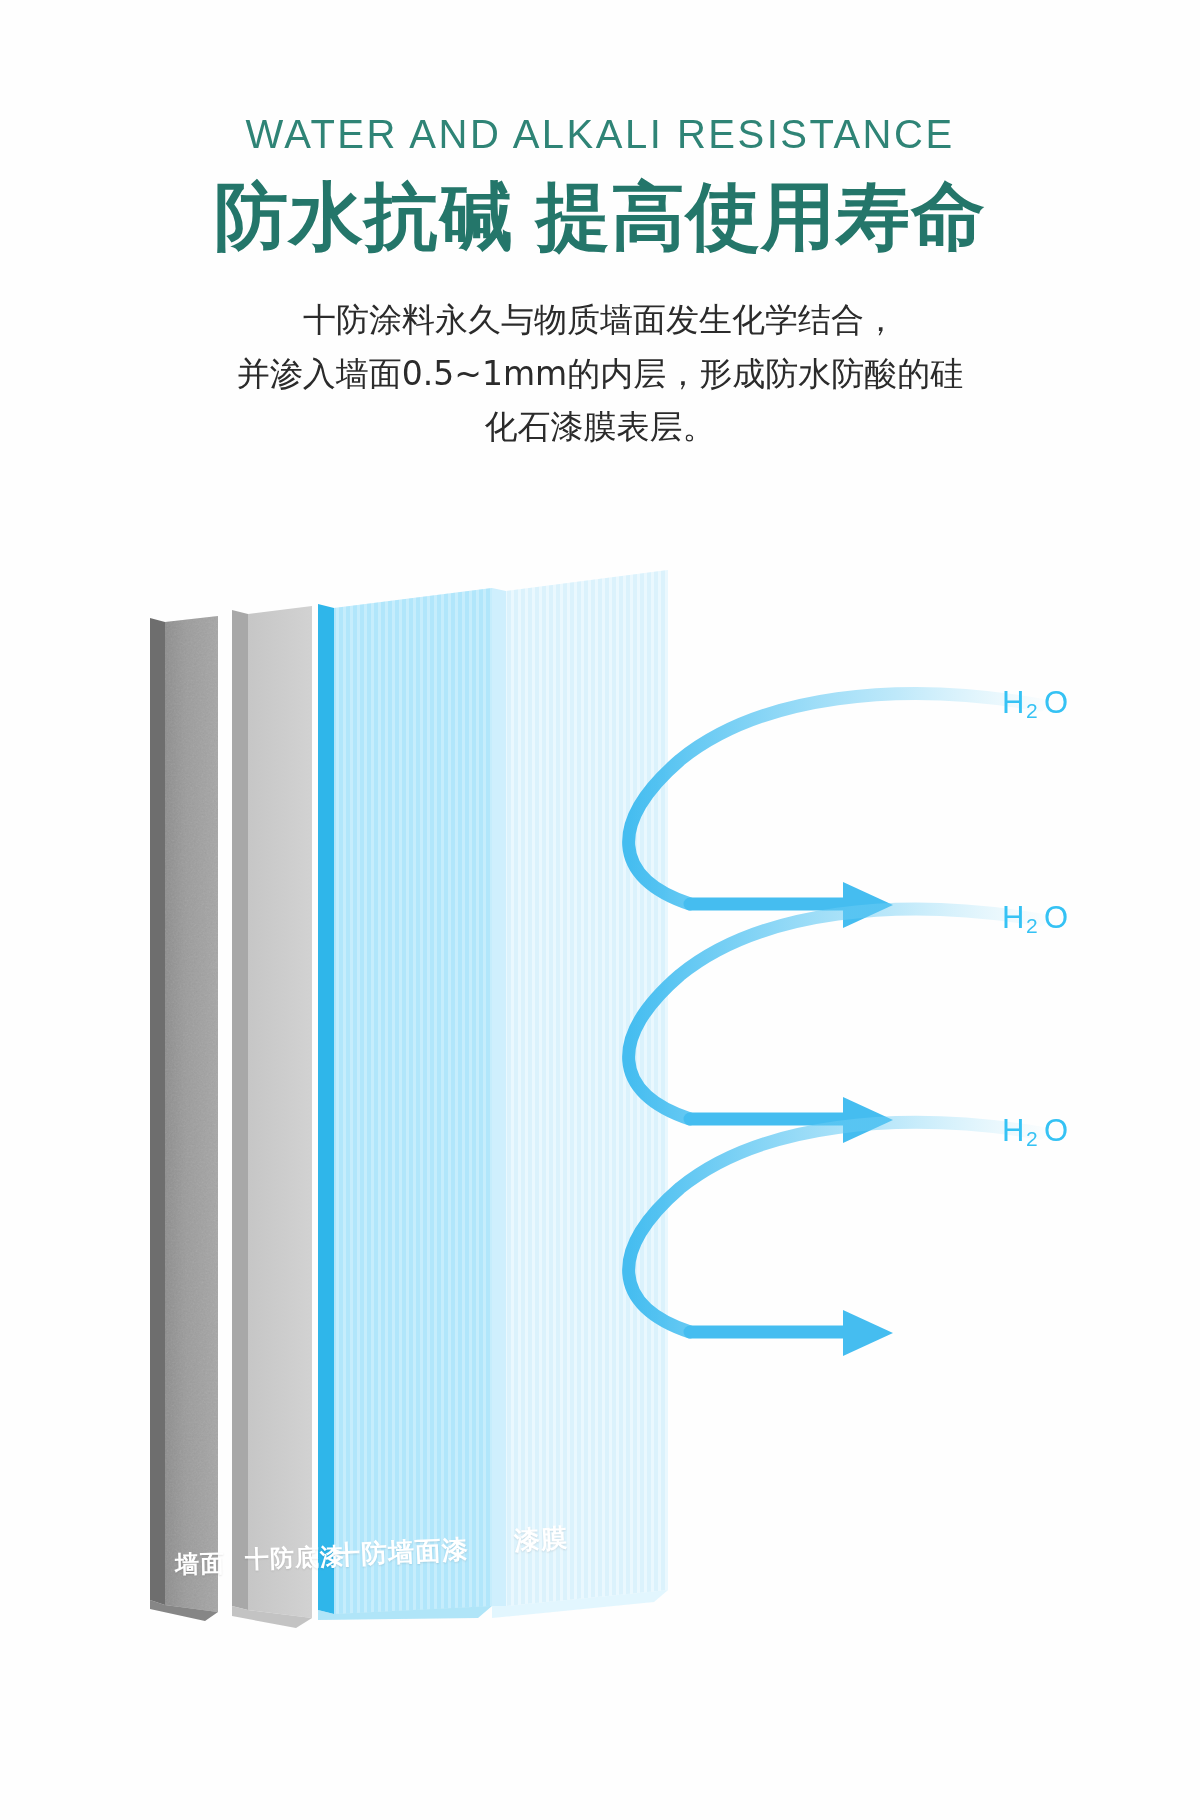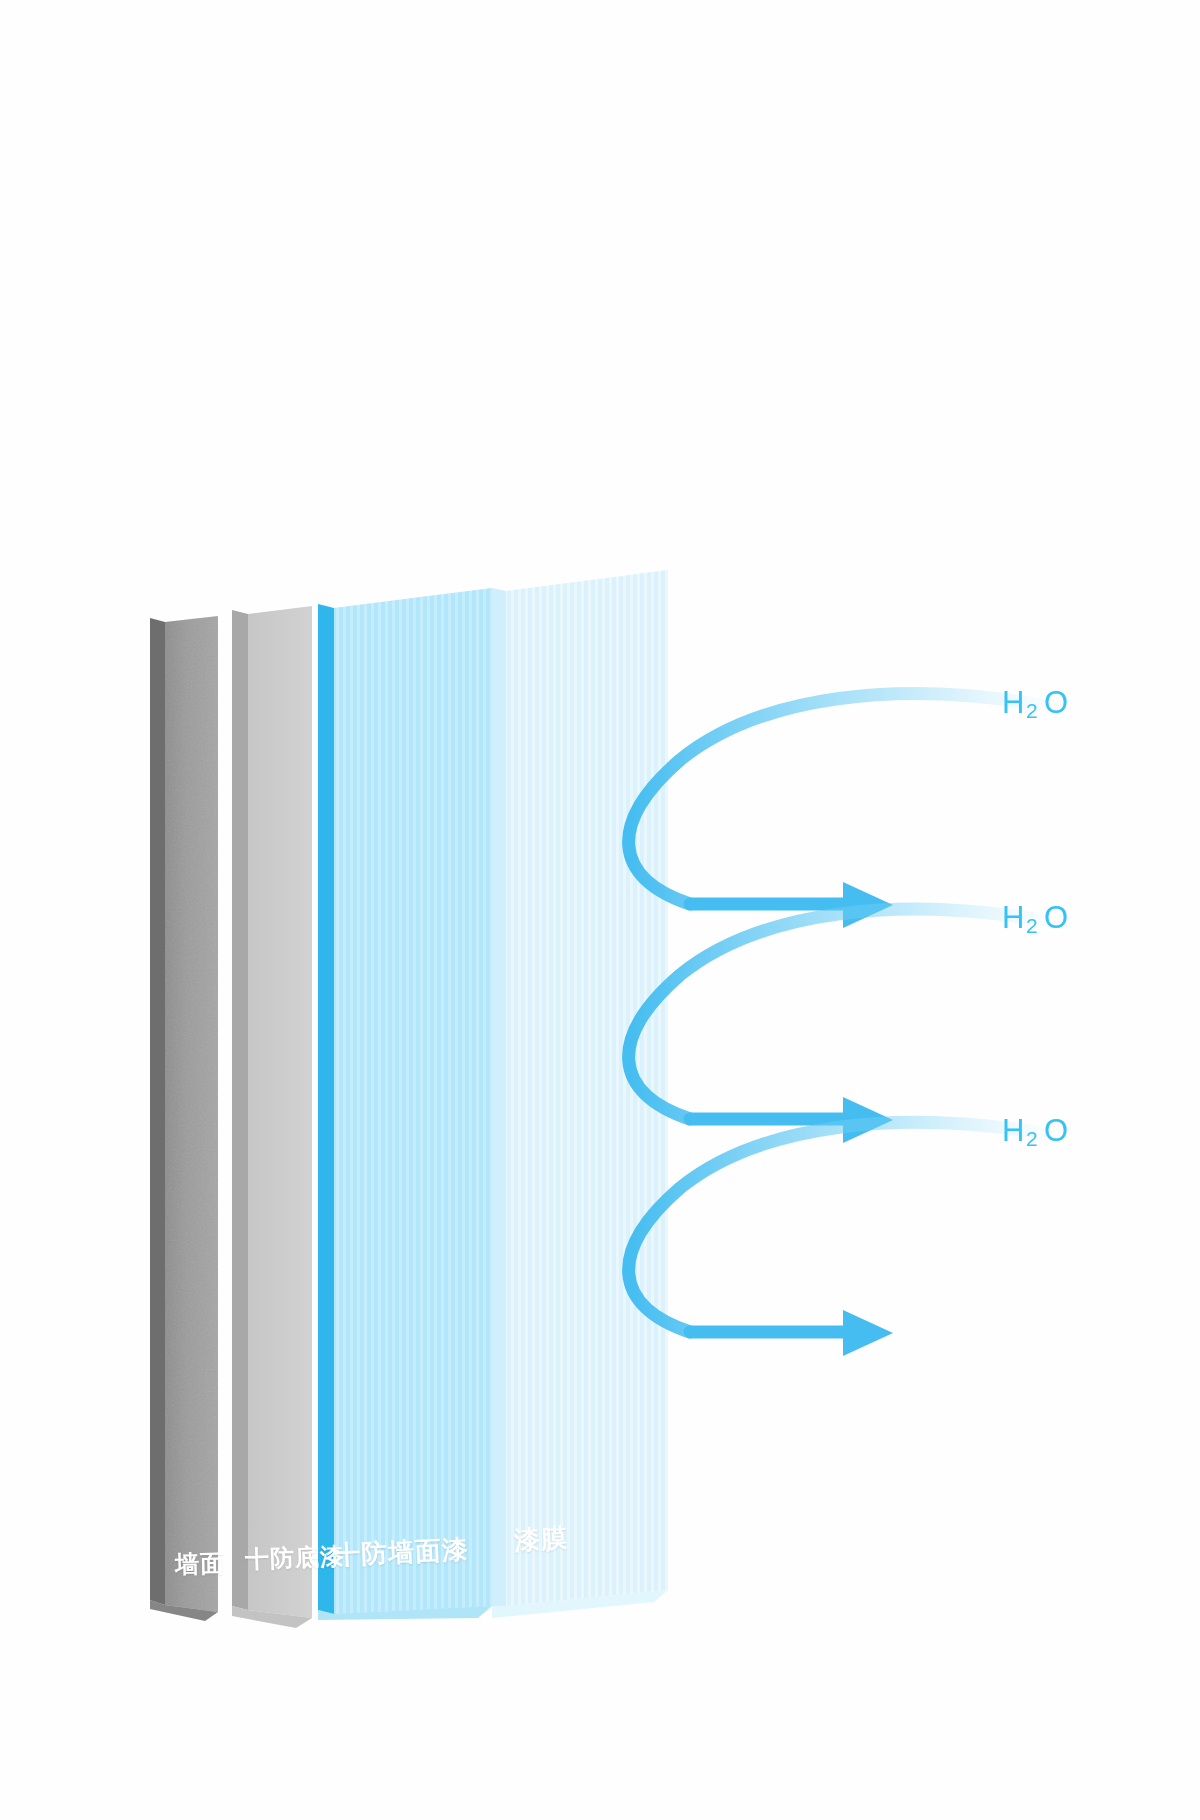--- a/index.html
+++ b/index.html
@@ -112,20 +112,33 @@
   }
   .h2o .ox {
     margin-left: 5px;
   }
 </style>
 </head>
 <body>
 
 <div class="page">
 
+  <div class="header">
+    <div class="eyebrow">WATER AND ALKALI RESISTANCE</div>
+
+    <div class="headline">
+      <span>防水抗碱</span><span class="gap"></span><span>提高使用寿命</span>
+    </div>
+
+    <div class="body-copy">
+      <div>十防涂料永久与物质墙面发生化学结合，</div>
+      <div>并渗入墙面0.5~1mm的内层，形成防水防酸的硅</div>
+      <div>化石漆膜表层。</div>
+    </div>
+  </div>
 
   <div class="diagram">
 
     <svg class="layers-svg" width="1200" height="1100" viewBox="0 0 1200 1100">
       <defs>
 
         <filter id="speckle" x="0" y="0" width="100%" height="100%">
           <feTurbulence type="fractalNoise" baseFrequency="0.55" numOctaves="3" result="n"></feTurbulence>
           <feColorMatrix in="n" type="saturate" values="0"></feColorMatrix>
           <feComponentTransfer>

